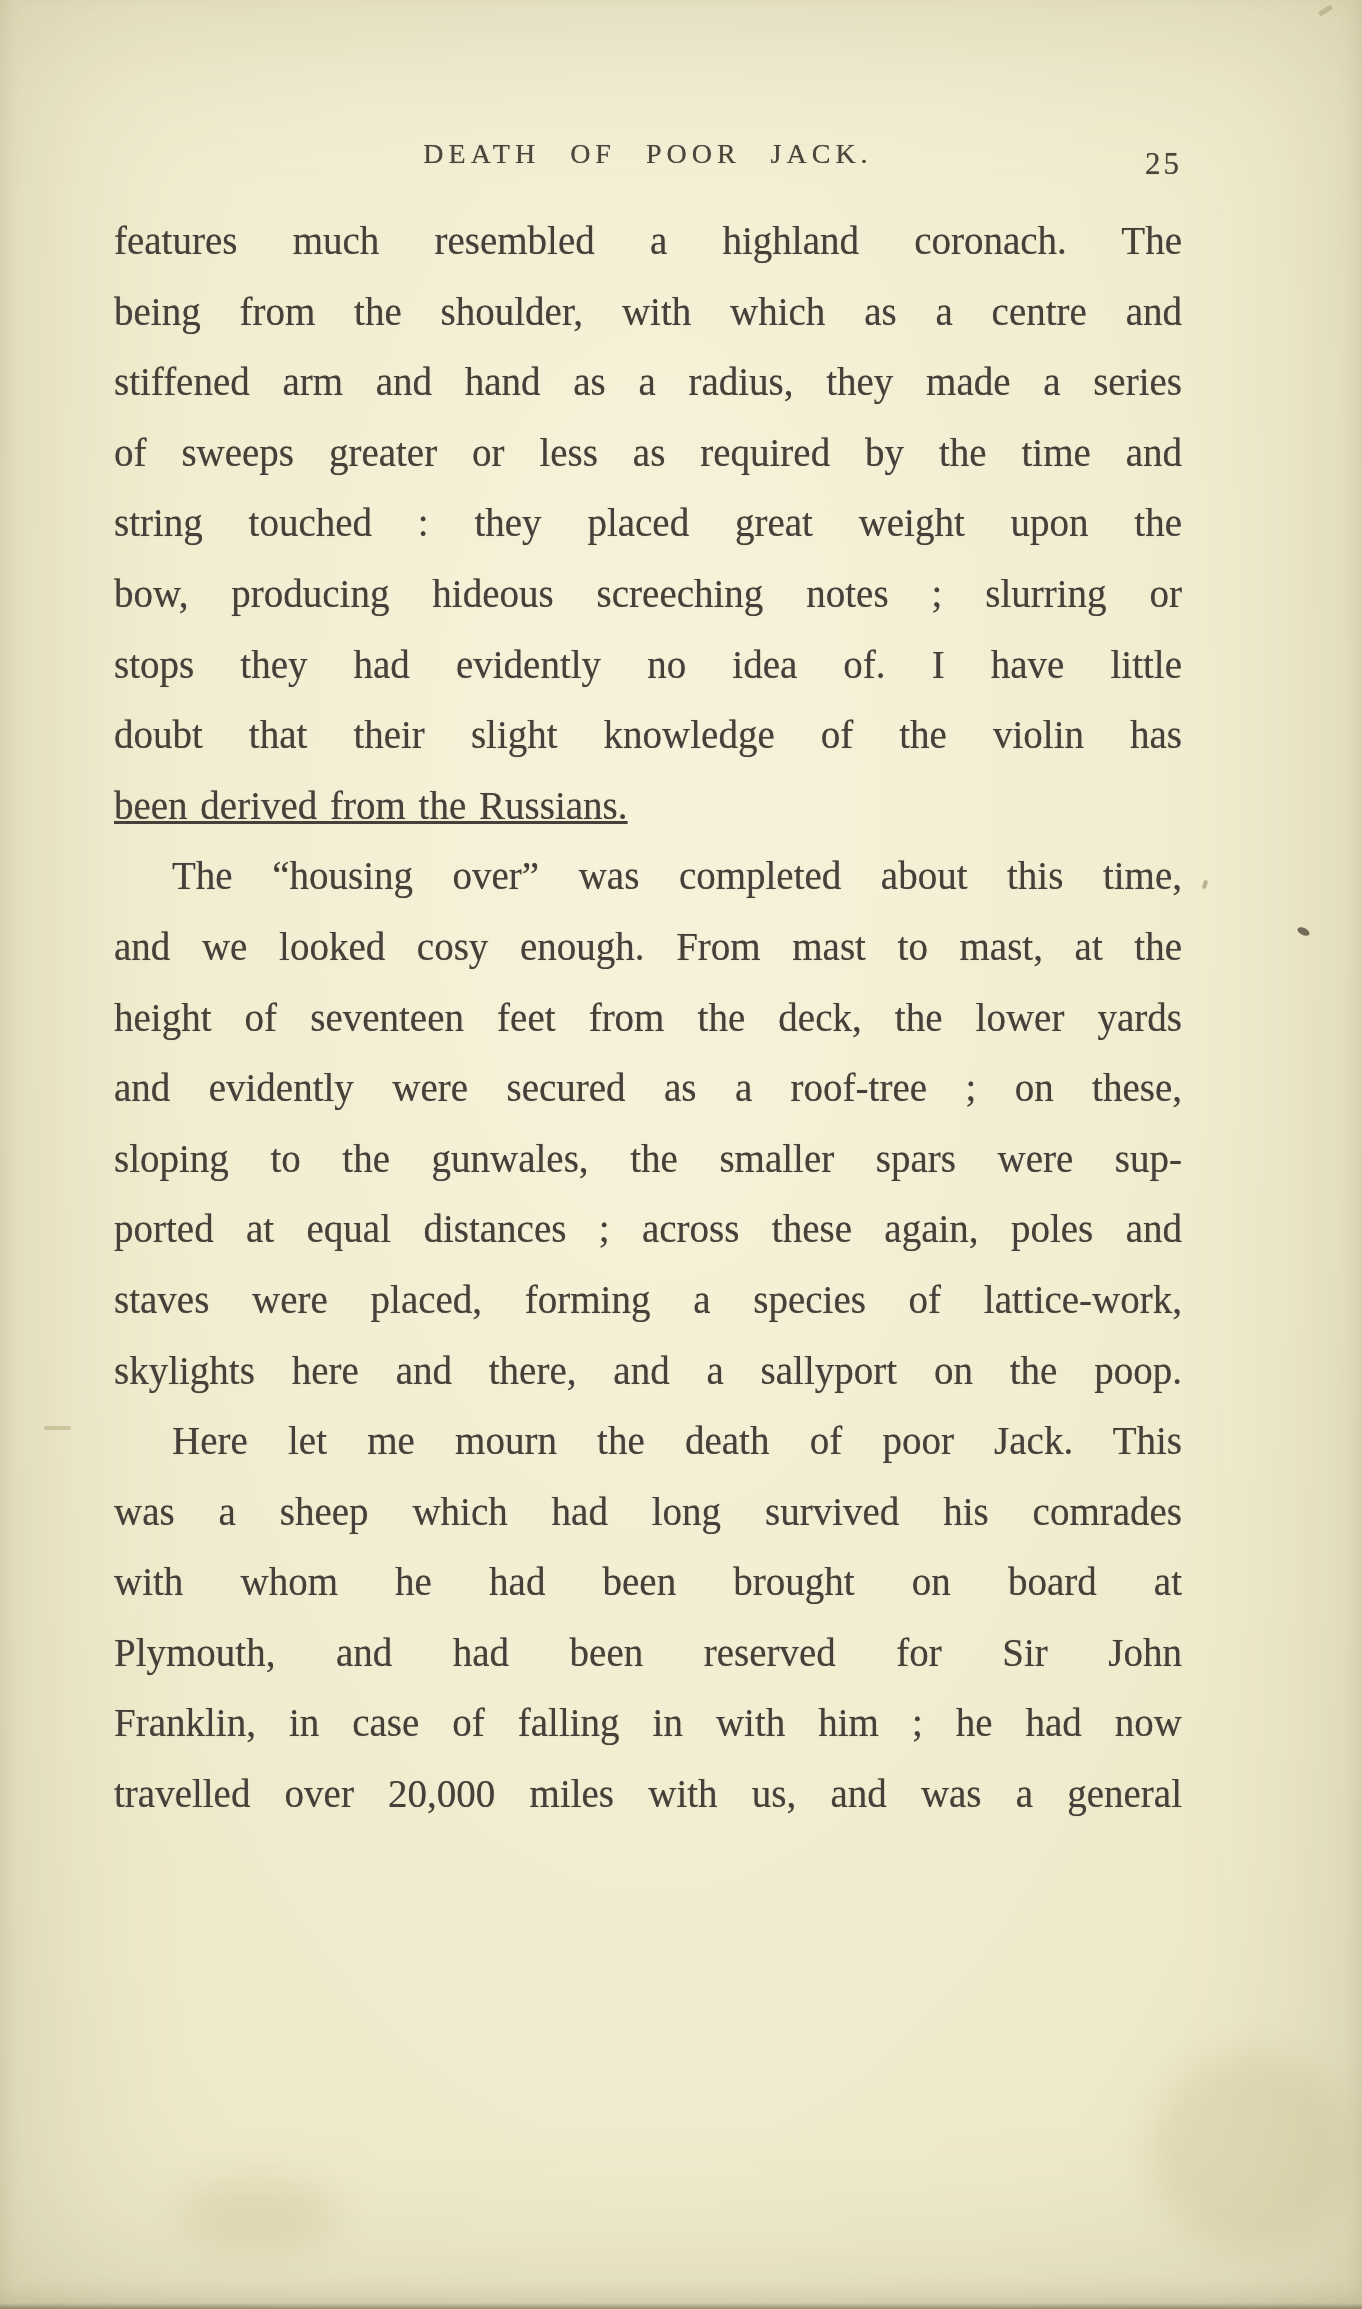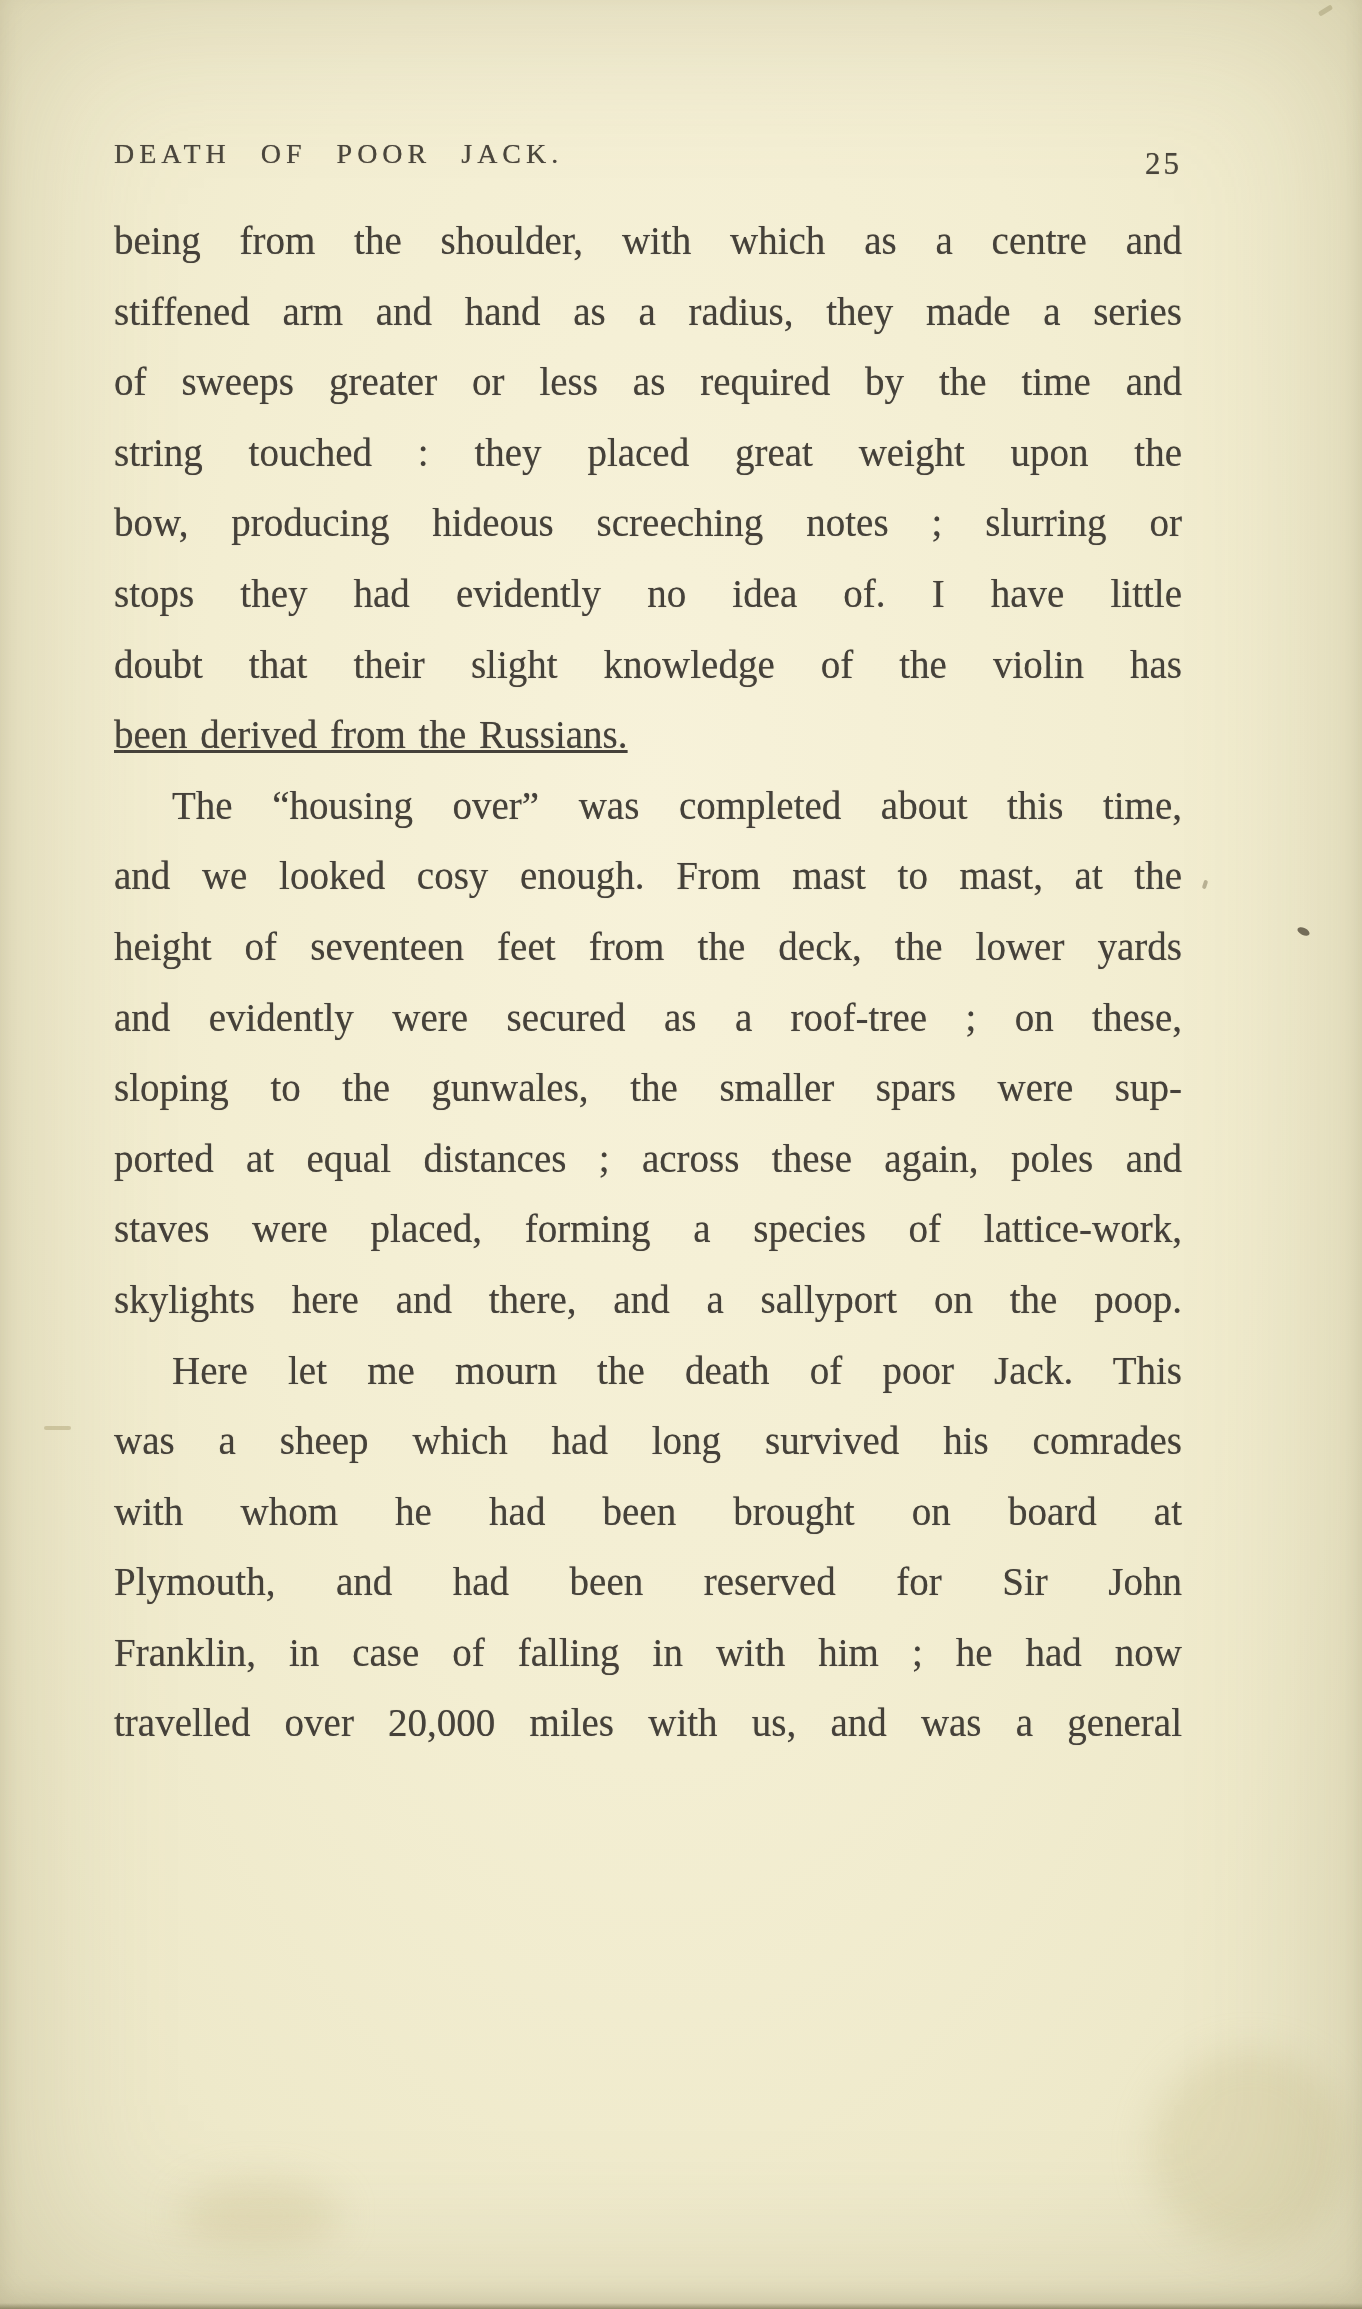--- a/index.html
+++ b/index.html
@@ -18,21 +18,21 @@
     box-shadow: inset 0 0 170px rgba(150,140,95,0.30), inset 0 -12px 22px rgba(115,105,70,0.18);
   }
   .bottom-edge {
     position:absolute; left:0; right:0; bottom:0; height:6px;
     background:linear-gradient(to bottom, rgba(0,0,0,0), rgba(100,94,62,0.55));
   }
   .header {
     position:absolute; top:138px; left:114px; width:1068px; height:44px;
   }
   .running-title {
-    text-align:left;
+    text-align:center;
     font-size:28px; letter-spacing:5px; word-spacing:18px;
     color:#4a463d;
     text-shadow:0 0 0.7px rgba(60,55,45,0.6);
   }
   .page-number {
     position:absolute; right:0; top:8px;
     font-size:31px; letter-spacing:3px;
     color:#4a463d;
     text-shadow:0 0 0.7px rgba(60,55,45,0.6);
   }
@@ -62,20 +62,21 @@
 <body>
 
 <div class="page">
 
   <div class="header">
     <div class="running-title">DEATH OF POOR JACK.</div>
     <div class="page-number">25</div>
   </div>
 
   <div class="text-block">
+      <div class="line">features much resembled a highland coronach.  The</div>
       <div class="line">being from the shoulder, with which as a centre and</div>
       <div class="line">stiffened arm and hand as a radius, they made a series</div>
       <div class="line">of sweeps greater or less as required by the time and</div>
       <div class="line">string touched :  they placed great weight upon the</div>
       <div class="line">bow, producing hideous screeching notes ;  slurring or</div>
       <div class="line">stops they had evidently no idea of.  I have little</div>
       <div class="line">doubt that their slight knowledge of the violin has</div>
       <div class="line para-end">been derived from the Russians.</div>
       <div class="line indent">The “housing over” was completed about this time,</div>
       <div class="line">and we looked cosy enough.  From mast to mast, at the</div>

